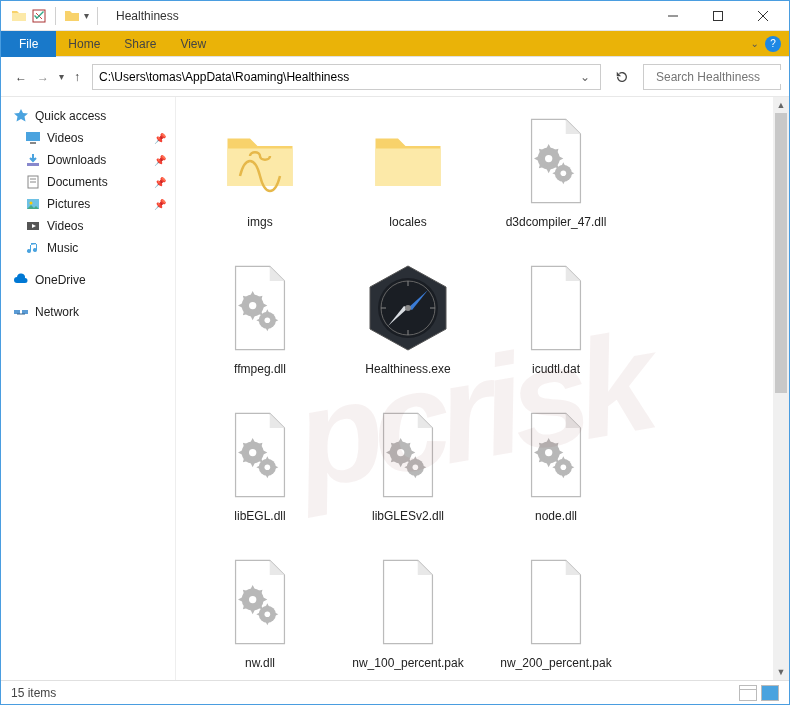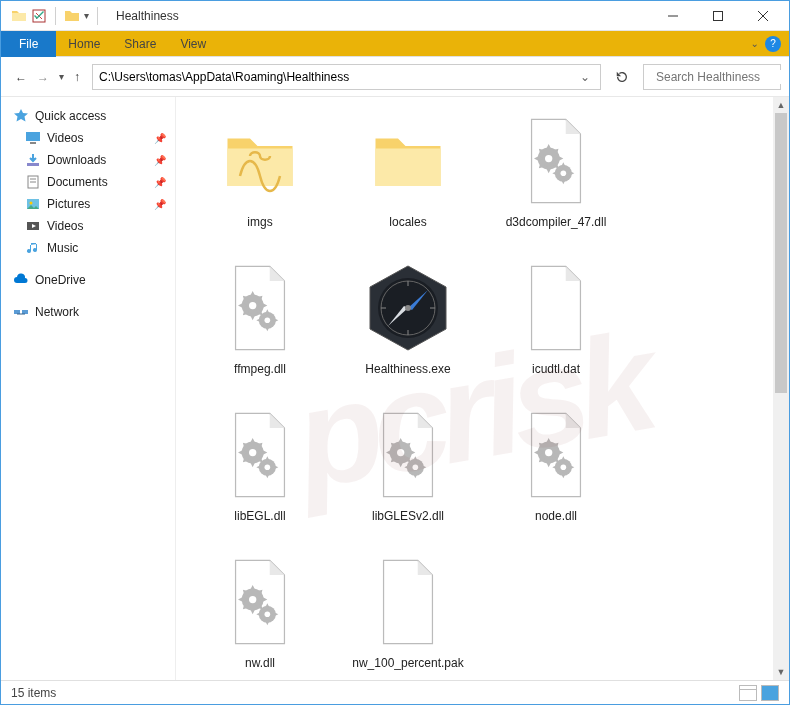--- a/index.html
+++ b/index.html
@@ -385,20 +385,29 @@
         </div>
         <div class="item">
           <div class="thumb">
             <svg width="72" height="88" viewBox="0 0 56 72">
               <path fill="#fff" stroke="#bbb" d="M8 2h28l12 12v56H8z"></path>
               <path fill="#e8e8e8" d="M36 2l12 12H36z"></path>
             </svg>
           </div>
           <div class="label">nw_100_percent.pak</div>
         </div>
+        <div class="item">
+          <div class="thumb">
+            <svg width="72" height="88" viewBox="0 0 56 72">
+              <path fill="#fff" stroke="#bbb" d="M8 2h28l12 12v56H8z"></path>
+              <path fill="#e8e8e8" d="M36 2l12 12H36z"></path>
+            </svg>
+          </div>
+          <div class="label">nw_200_percent.pak</div>
+        </div>
       </div>
   </div>
 
   <div class="scrollbar">
     <div class="sbtn">▲</div>
     <div class="thumb-track">
         <div class="thumb"></div>
       </div>
     <div class="sbtn">▼</div>
   </div>

